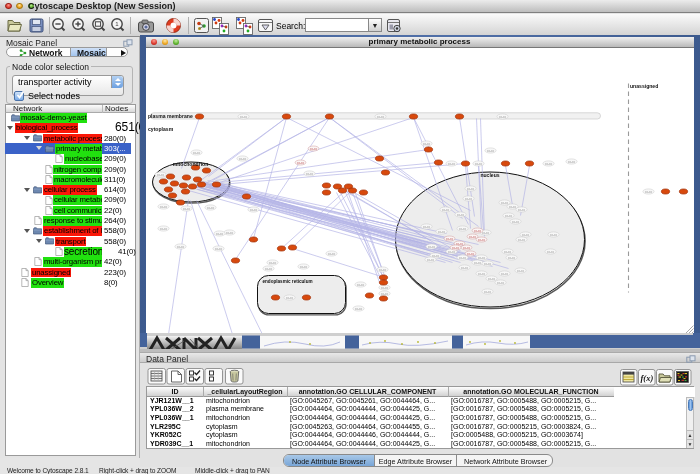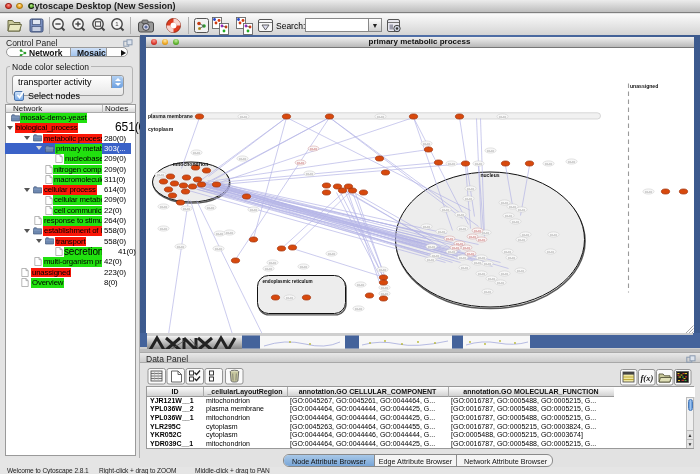--- a/index.html
+++ b/index.html
@@ -104,21 +104,21 @@
   <svg class="abs" style="left:387px;top:4px" width="15" height="15" viewBox="0 0 15 15">
       <rect x="0.5" y="1.5" width="12" height="12" rx="1.5" fill="#e8e8f0" stroke="#555" stroke-width="1"></rect>
       <line x1="1" y1="4.5" x2="12.5" y2="4.5" stroke="#555" stroke-width="0.8"></line>
       <rect x="2.5" y="6.5" width="3.5" height="5" fill="#99a"></rect>
       <circle cx="10" cy="10.5" r="3.2" fill="#cfd4e2" stroke="#333" stroke-width="0.9"></circle>
       <circle cx="10" cy="10.5" r="1.2" fill="#333"></circle>
     </svg>
 </div>
 
 <div class="abs" style="left:0;top:37px;width:140px;height:421px;background:#e4e4e4;border-right:1px solid #b0b0b0;">
-  <div class="abs" style="left:6px;top:1px;font-size:8.5px;color:#222;">Control Panel</div>
+  <div class="abs" style="left:6px;top:1px;font-size:8.5px;color:#222;">Mosaic Panel</div>
   <svg class="abs" style="left:123px;top:1.5px" width="10" height="8" viewBox="0 0 10 8">
       <rect x="0.8" y="2.2" width="5" height="5" fill="none" stroke="#8a9ab0" stroke-width="1"></rect>
       <rect x="4" y="0.8" width="5" height="5" fill="#dde4ee" stroke="#8a9ab0" stroke-width="1"></rect>
     </svg>
 
   <div class="abs" style="left:6px;top:10px;width:122px;height:10px;background:#fdfdfd;border:1px solid #9a9a9a;border-radius:5px;overflow:hidden;">
     <div class="abs" style="left:63px;top:0;width:37px;height:10px;background:linear-gradient(#cfe0f7,#97bdec);border-left:1px solid #9a9a9a;border-right:1px solid #9a9a9a;"></div>
     <svg class="abs" style="left:12px;top:1px" width="8" height="8" viewBox="0 0 8 8">
         <circle cx="2" cy="1.6" r="1.3" fill="#2e9e2e"></circle>
         <circle cx="2" cy="6.4" r="1.3" fill="#2e9e2e"></circle>

